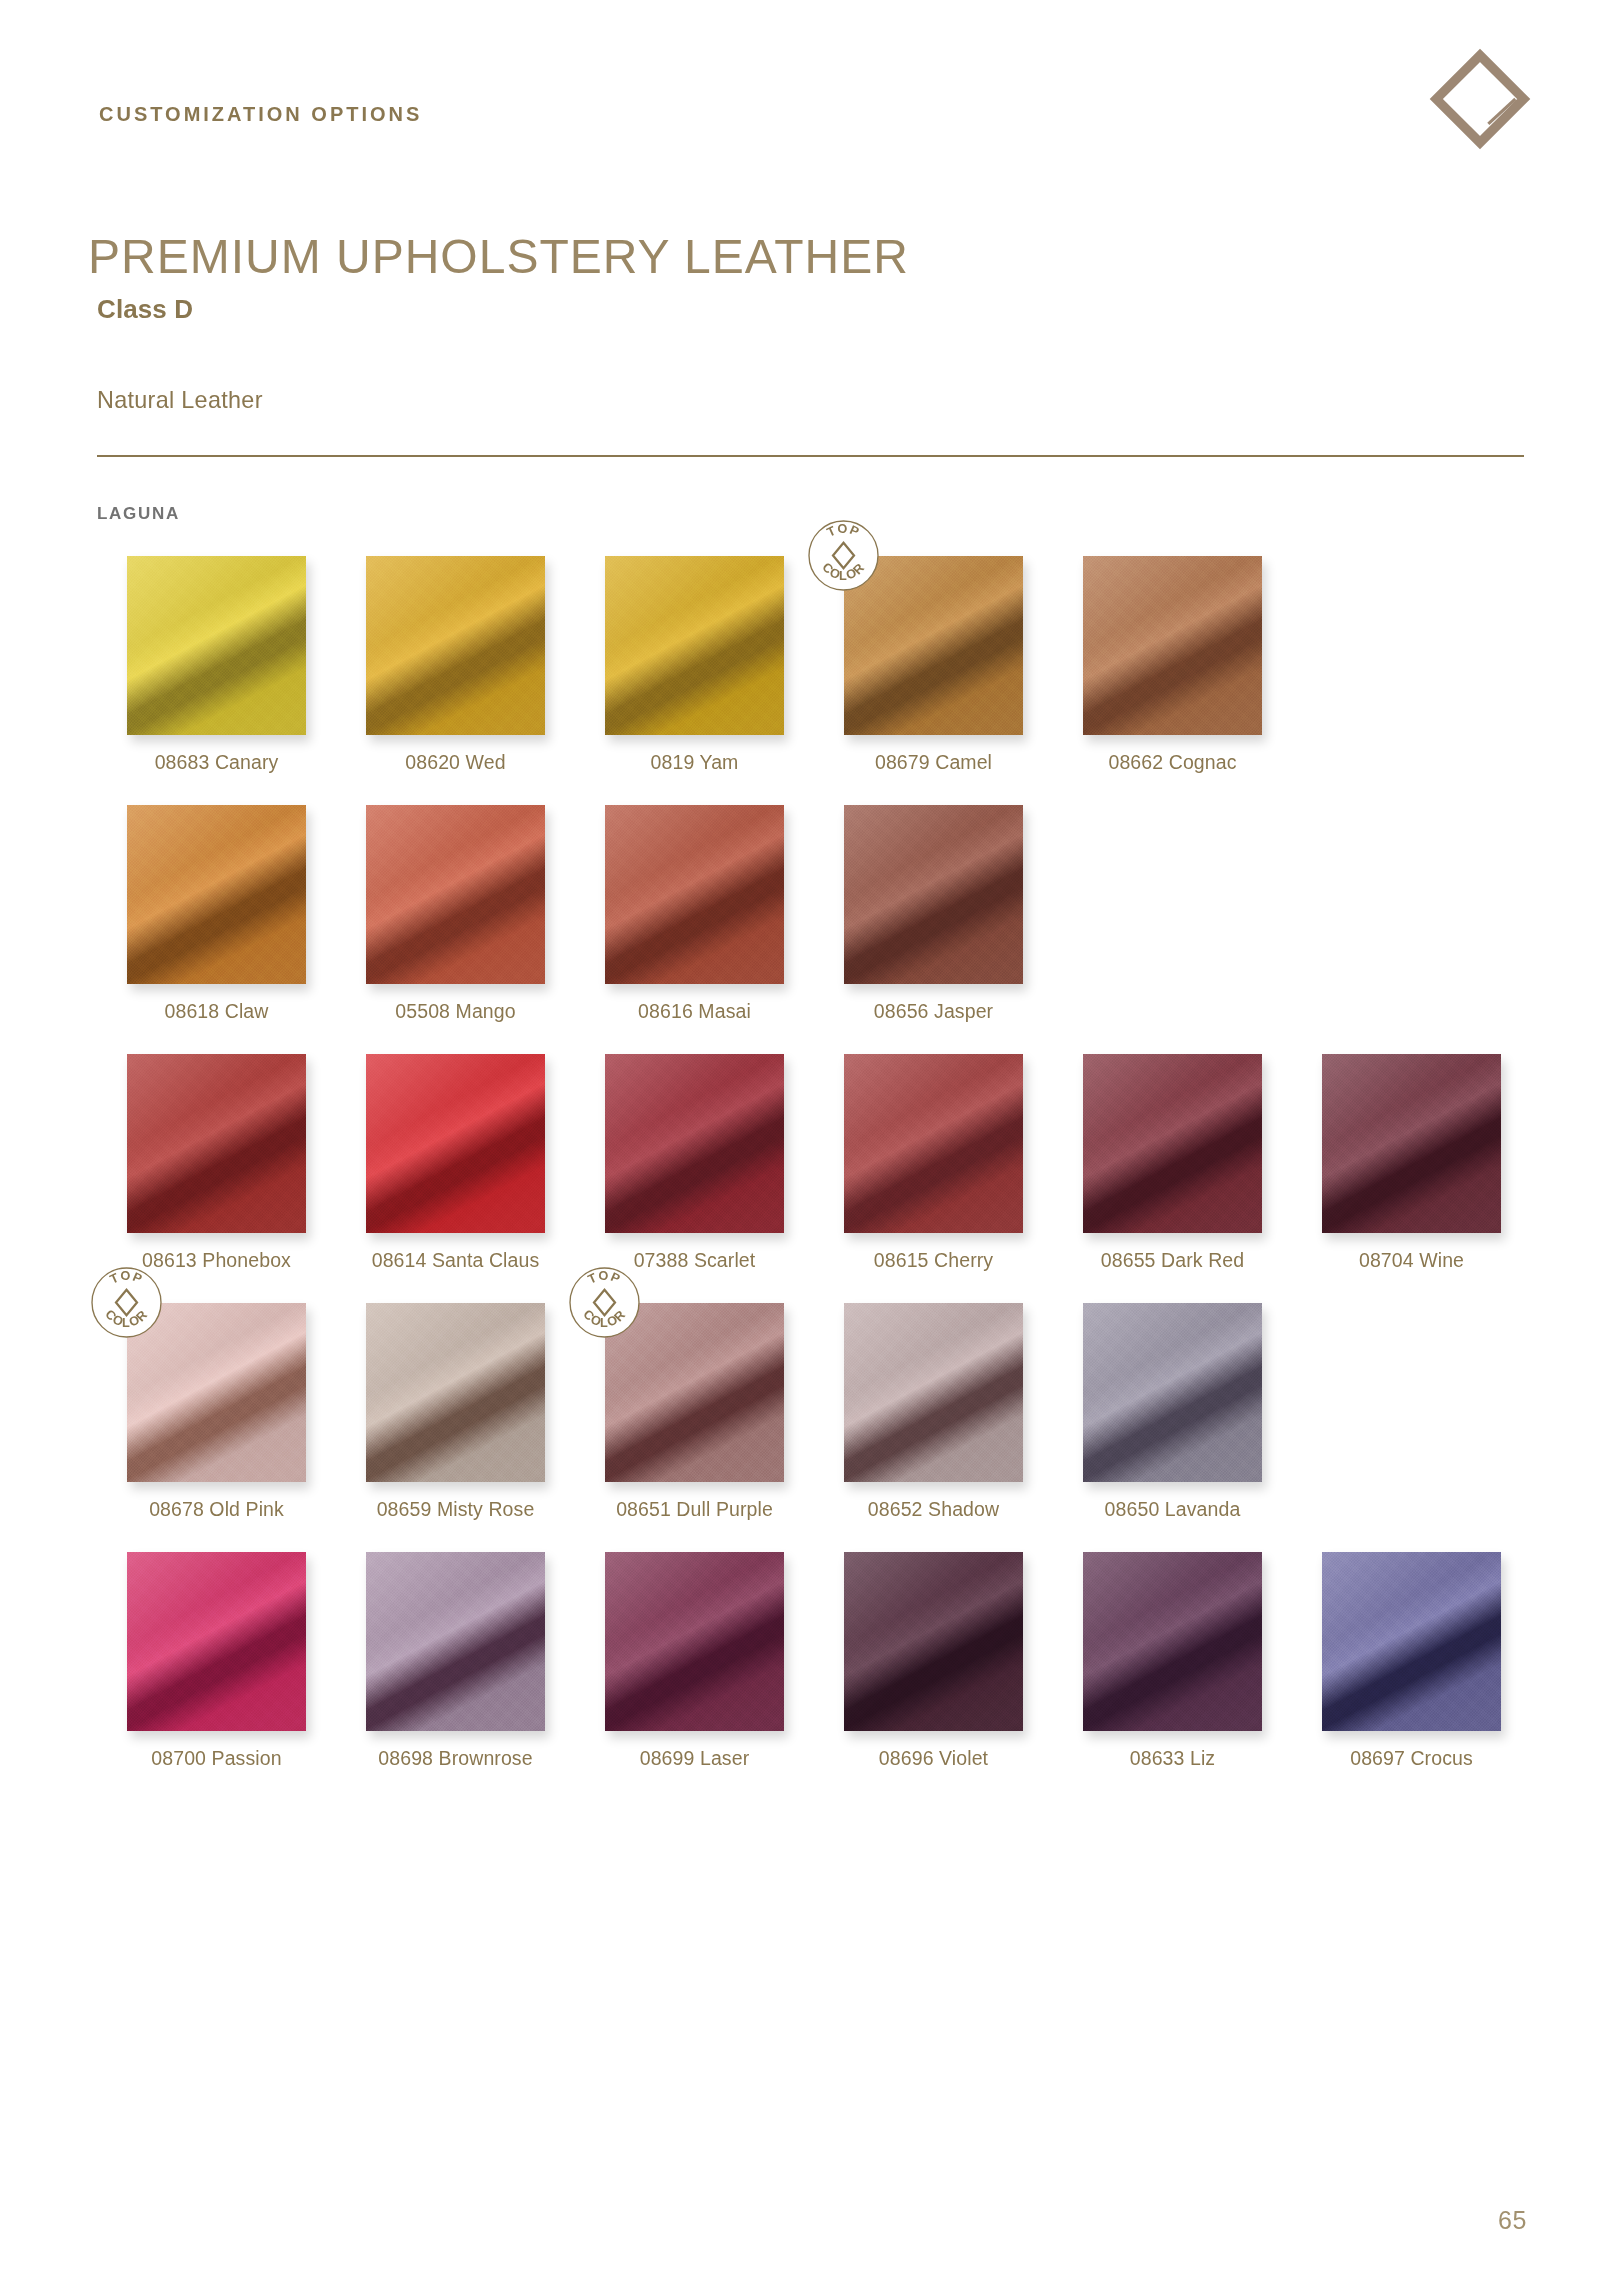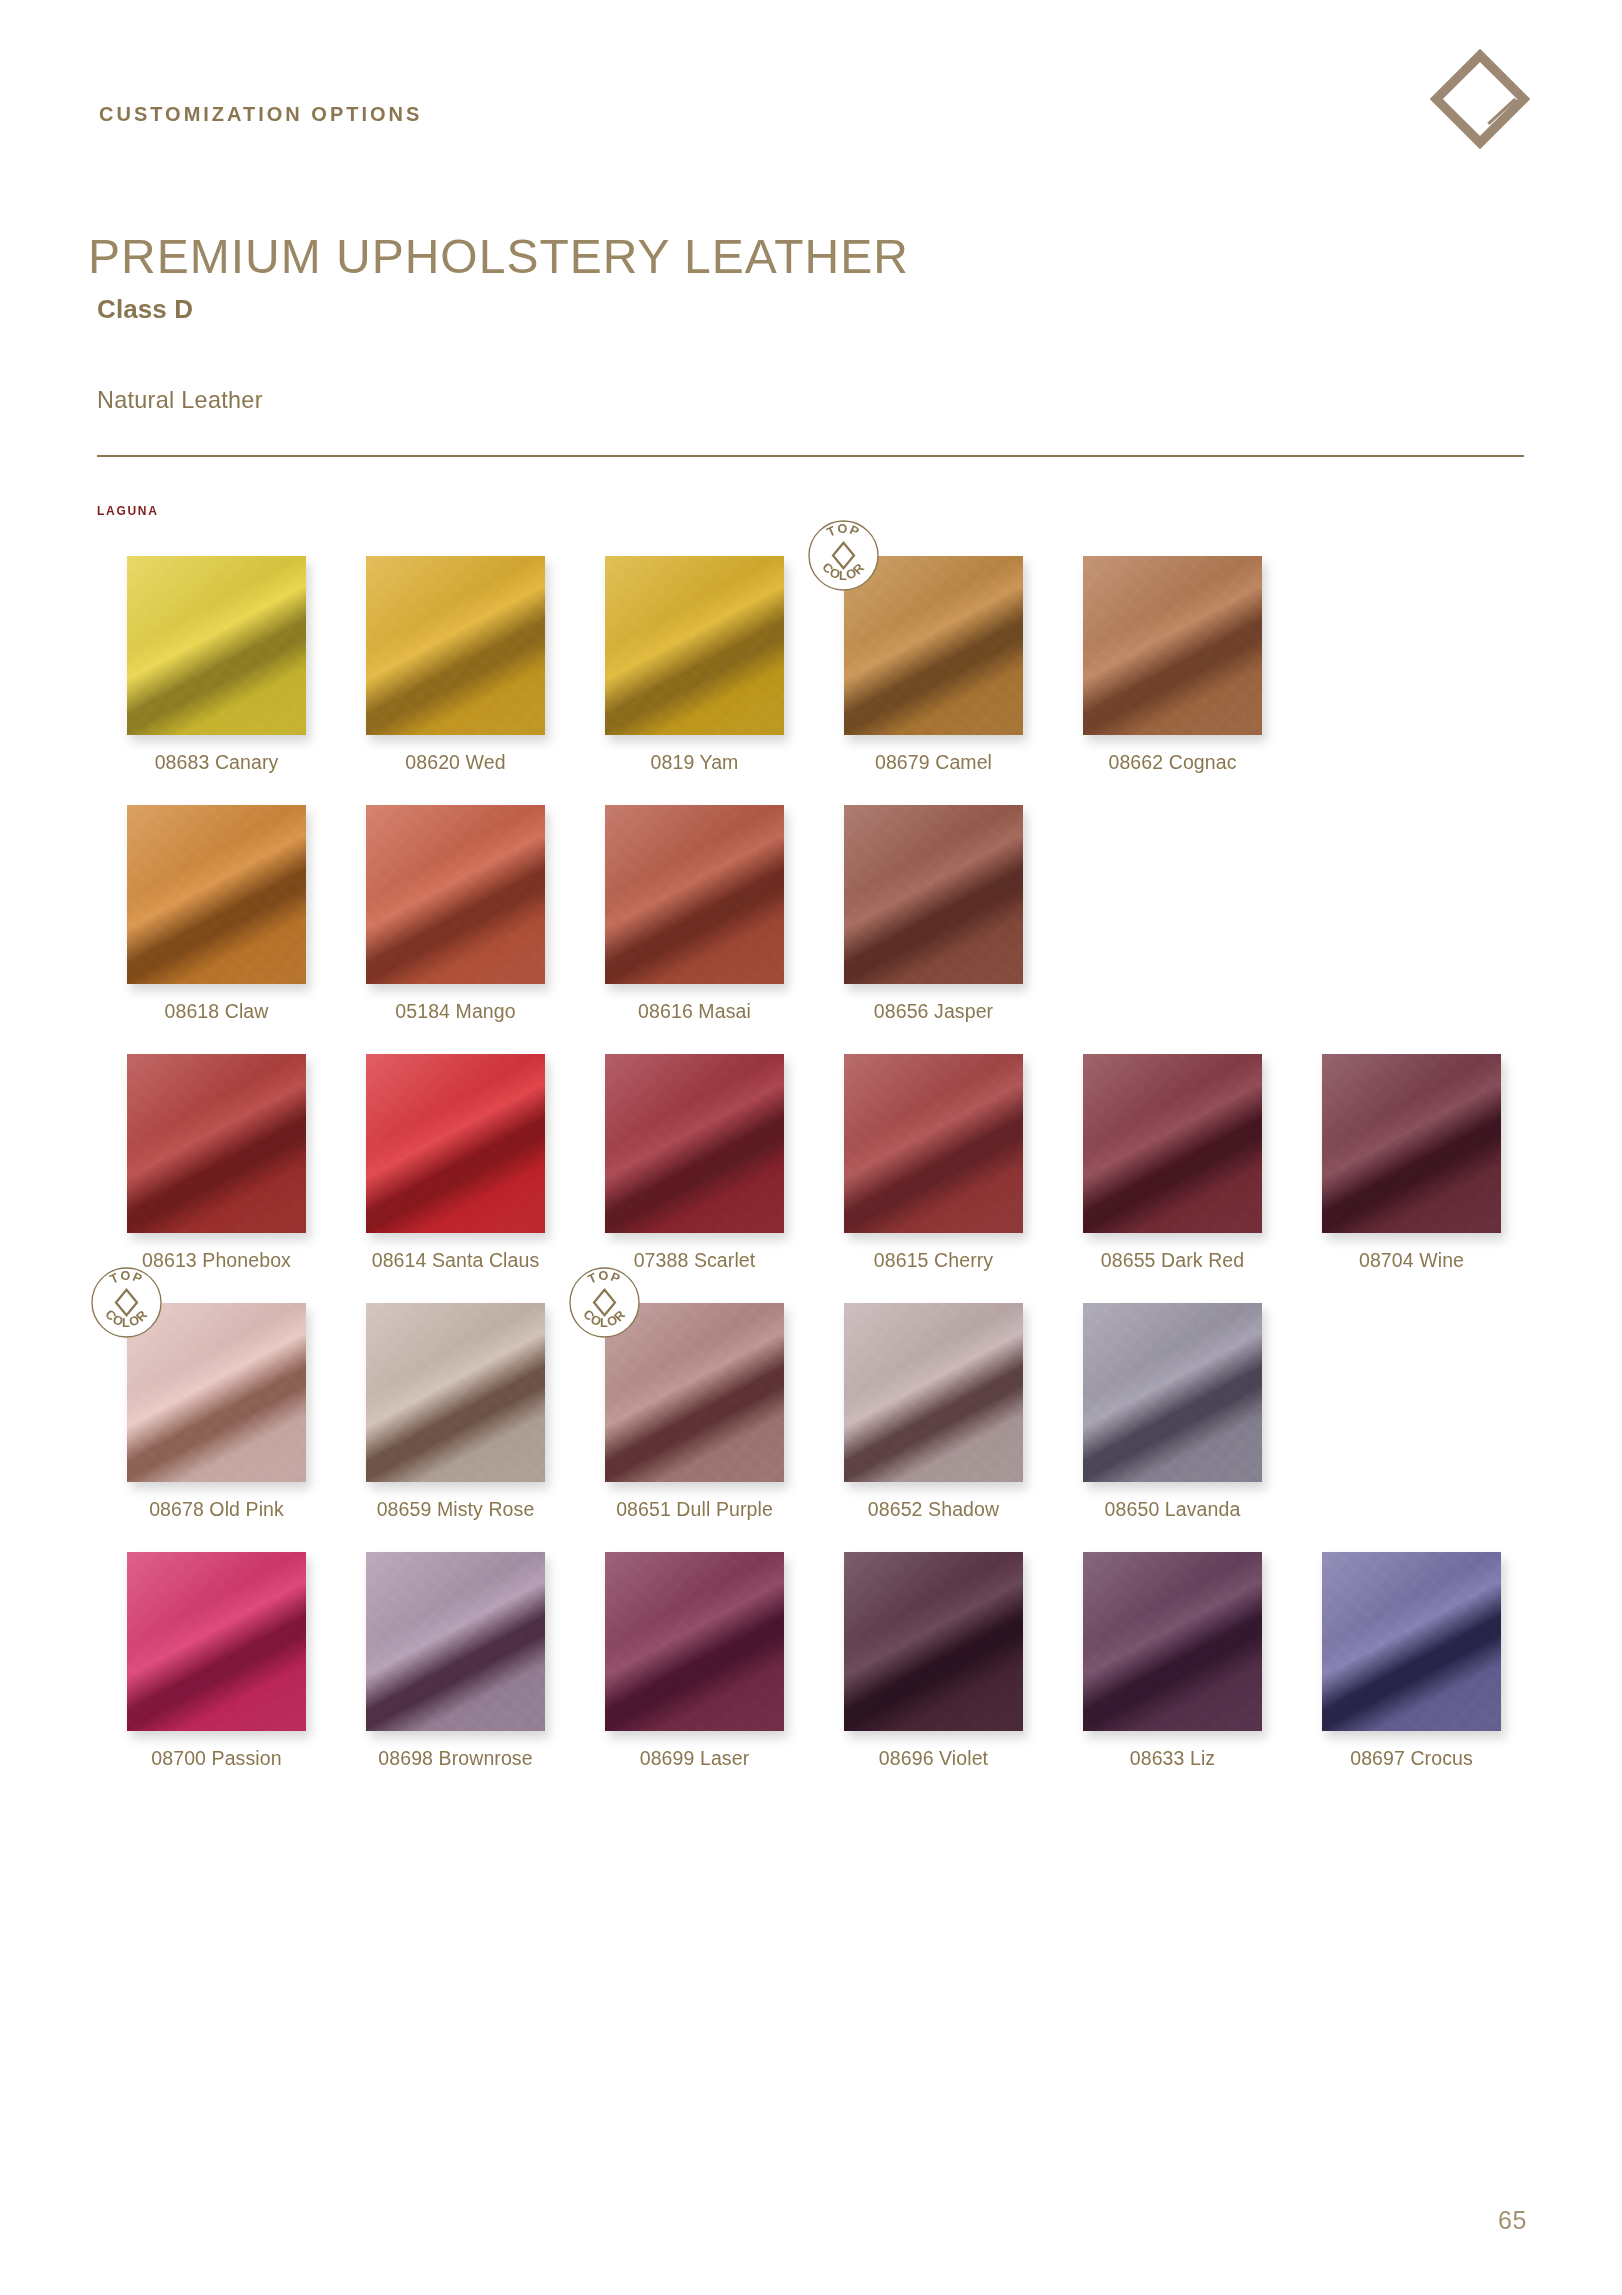--- a/index.html
+++ b/index.html
@@ -85,24 +85,24 @@
     top: 455px;
     width: 1427px;
     height: 1.9px;
     background: #8a7750;
   }
 
   .group-label {
     position: absolute;
     left: 97px;
     top: 504px;
-    font-size: 12px;
+    font-size: 17px;
     font-weight: 700;
     letter-spacing: 1.7px;
-    color: #7f1d1d;
+    color: #737373;
     white-space: nowrap;
   }
 
   
   .grid {
     position: absolute;
     left: 97px;
     top: 556px;
     width: 1436px;
   }
@@ -295,21 +295,21 @@
         </div>
         <div class="cell">
           <div class="swatch-wrap">
             <div class="swatch">
               <div class="base" style="background: linear-gradient(135deg, rgb(205, 107, 84) 0%, rgb(189, 91, 68) 45%, rgb(183, 85, 62) 100%);"></div>
               <div class="crease" style="background: linear-gradient(152deg, rgba(255, 255, 255, 0) 0%, rgba(255, 255, 255, 0) 40%, rgb(211, 113, 90) 47%, rgb(124, 51, 36) 55%, rgb(124, 51, 36) 59%, rgb(177, 79, 56) 66%, rgba(255, 255, 255, 0) 78%, rgba(255, 255, 255, 0) 100%);"></div>
               <div class="grain"></div>
               <div class="sheen"></div>
             </div>
           </div>
-          <div class="cell-label">05184 Mango</div>
+          <div class="cell-label">05508 Mango</div>
         </div>
         <div class="cell">
           <div class="swatch-wrap">
             <div class="swatch">
               <div class="base" style="background: linear-gradient(135deg, rgb(187, 99, 80) 0%, rgb(171, 83, 64) 45%, rgb(165, 77, 58) 100%);"></div>
               <div class="crease" style="background: linear-gradient(152deg, rgba(255, 255, 255, 0) 0%, rgba(255, 255, 255, 0) 40%, rgb(193, 105, 86) 47%, rgb(110, 45, 33) 55%, rgb(110, 45, 33) 59%, rgb(159, 71, 52) 66%, rgba(255, 255, 255, 0) 78%, rgba(255, 255, 255, 0) 100%);"></div>
               <div class="grain"></div>
               <div class="sheen"></div>
             </div>
           </div>

